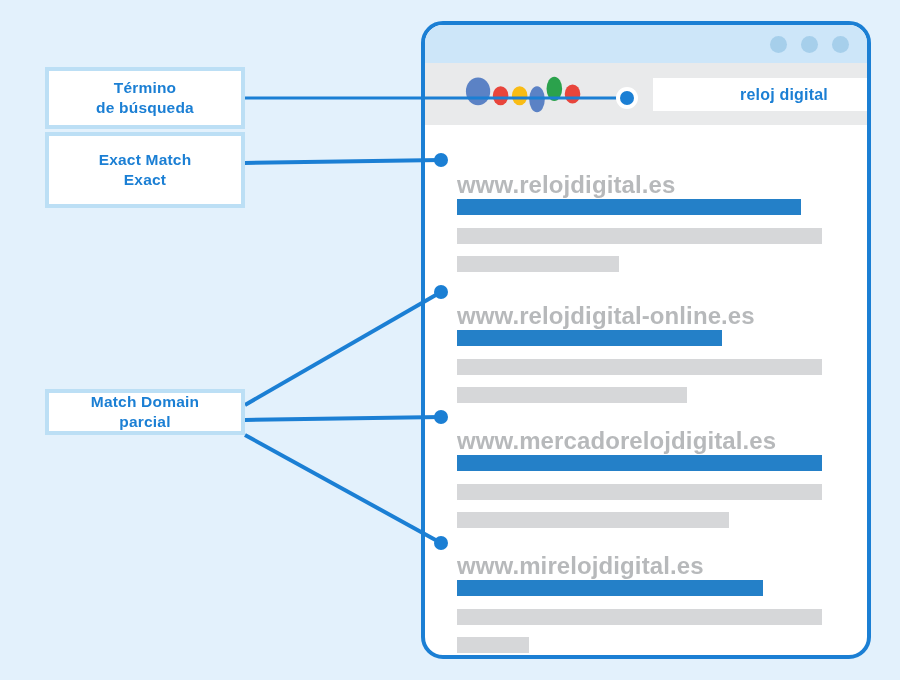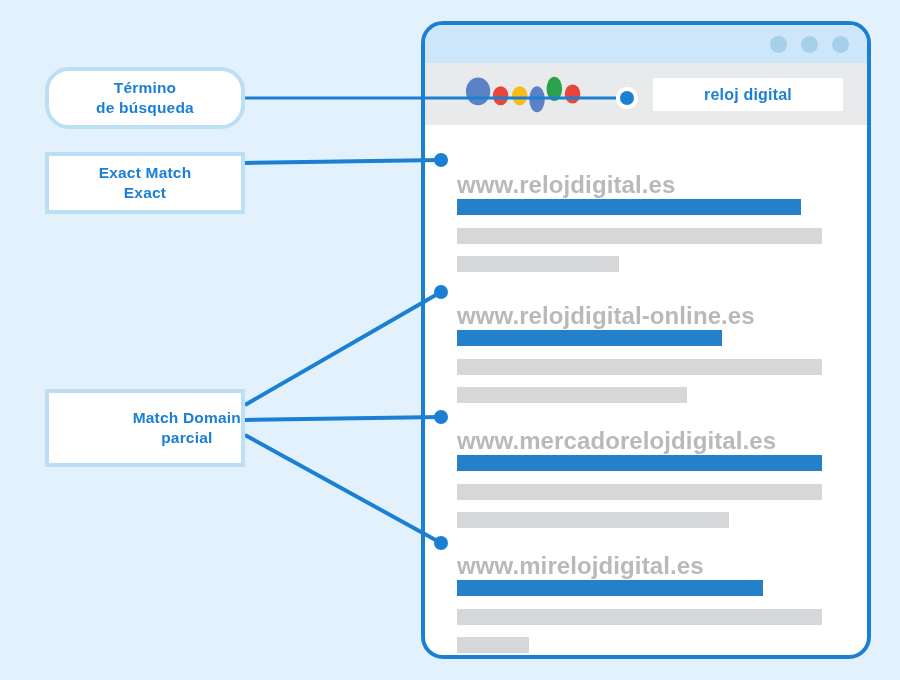--- a/index.html
+++ b/index.html
@@ -26,23 +26,23 @@
     justify-content:center;
     text-align:center;
     color:#1b7fd4;
     font-weight:bold;
     font-size:15.5px;
     line-height:1.28;
     letter-spacing:.2px;
   }
   .callout span{display:block;}
 
-  #callout-term   {left:45px;  top:67px;  width:200px; height:62px;border-radius:24px;}
-  #callout-exact  {left:45px;  top:152px; width:200px; height:62px;}
-  #callout-partial{left:45px;  top:389px; width:200px; height:78px;justify-content:flex-end;}
+  #callout-term   {left:45px;  top:67px;  width:200px; height:62px;}
+  #callout-exact  {left:45px;  top:132px; width:200px; height:76px;}
+  #callout-partial{left:45px;  top:389px; width:200px; height:46px;}
 
   
   #browser{
     position:absolute;
     left:421px;top:21px;
     width:450px;height:638px;
     border:4px solid #1b7fd4;
     border-radius:22px;
     background:#ffffff;
     box-sizing:border-box;
@@ -75,20 +75,21 @@
     left:34px;top:0;height:62px;width:130px;
   }
   #searchfield{
     position:absolute;
     left:228px;top:15px;
     width:190px;height:33px;
     background:#ffffff;
     display:flex;align-items:center;justify-content:center;
     color:#1b7fd4;font-weight:bold;font-size:16px;
     letter-spacing:.2px;
+    padding-left:36px;
   }
 
   #results{padding:0;}
   .result{position:absolute;left:0;width:450px;}
   .result .url{
     position:absolute;left:32px;top:0;
     color:#b7b9bb;
     font-weight:bold;
     font-size:24px;
     letter-spacing:.1px;

